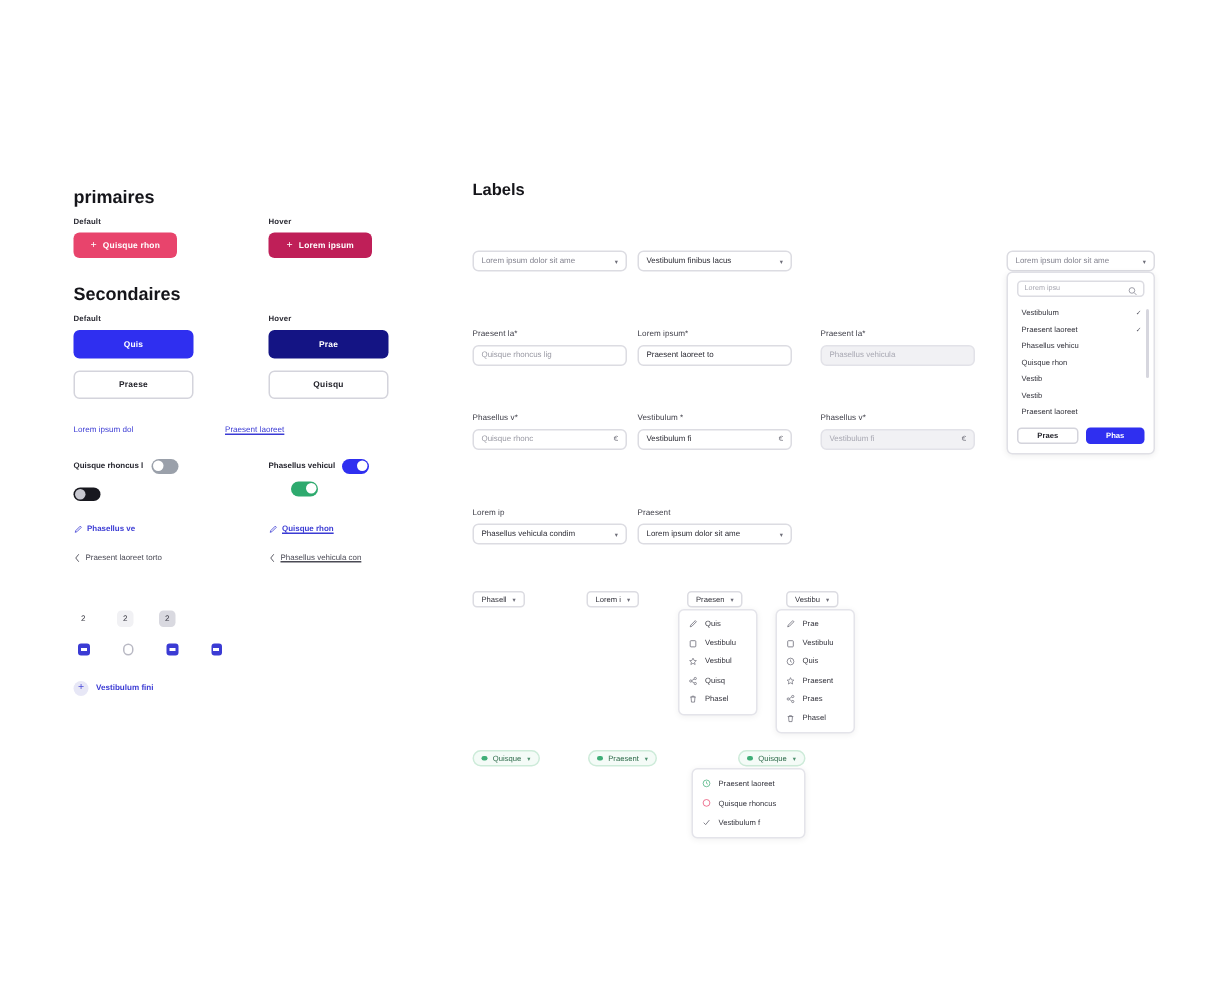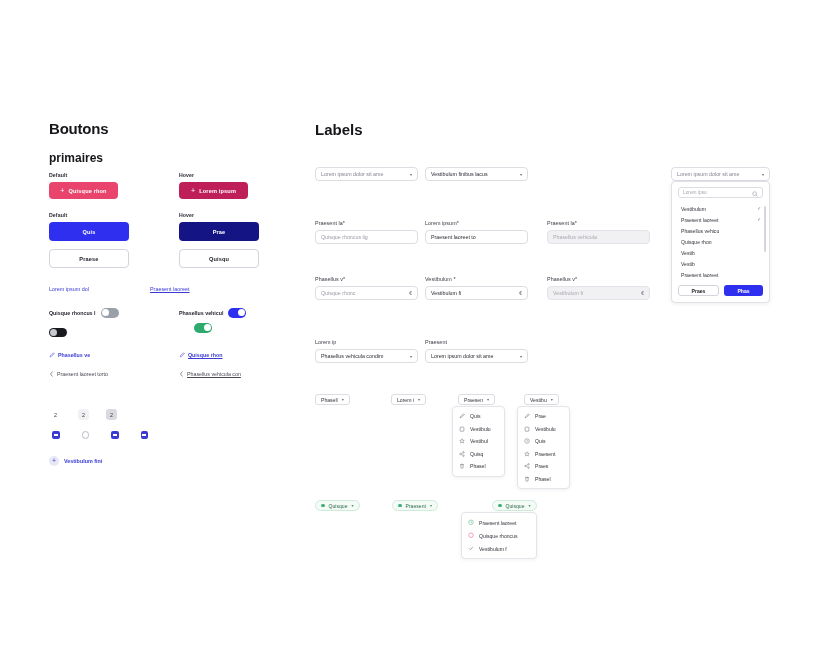--- a/index.html
+++ b/index.html
@@ -91,21 +91,21 @@
 
   .addrow { display: inline-flex; align-items: center; gap: 5px; }
   .addcircle {
     width: 10px; height: 10px; border-radius: 50%; background: #e7e7f6; color: #4a4ad8;
     display: flex; align-items: center; justify-content: center; font-size: 7px; line-height: 1;
   }
   .addtxt { font-size: 5.4px; font-weight: bold; color: #3b3bd4; }
 
   
   #labels { position: absolute; left: 315px; top: 121px; }
-  .lbl-h1 { font-size: 15px; font-weight: bold; color: #15151a; }
+  .lbl-h1 { font-size: 11px; font-weight: bold; color: #15151a; }
 
   .select {
     background: #fff; border: 1px solid #dcdce2; border-radius: 4px;
     height: 14px; display: flex; align-items: center; padding: 0 5px;
     font-size: 5.3px; color: #83838f; position: relative;
   }
   .select .caret { position: absolute; right: 5px; font-size: 4.2px; color: #6d6d78; }
   .select.filled { color: #2b2b34; }
 
   .inp {
@@ -173,40 +173,40 @@
   .menu-green .menu-item { height: 13px; color: #33333c; }
 
   svg { display: block; }
 </style>
 </head>
 <body>
 
 <div class="page">
 
   <div id="boutons">
-    <div class="h1">Boutons</div>
 
     <div class="h2 sec-title" style="margin-top:4px">primaires</div>
 
     <div style="position:relative;height:10px;">
       <div class="micro col-a">Default</div>
       <div class="micro col-b">Hover</div>
     </div>
 
     <div class="btn-row" style="height:30px">
       <button class="btn btn-primary col-a">
         <span class="plus">+</span>
         <span>Quisque rhon</span>
       </button>
       <button class="btn btn-primary-h col-b">
         <span class="plus">+</span>
         <span>Lorem ipsum</span>
       </button>
     </div>
 
+    <div class="h2 sec-title" style="margin-top:4px">Secondaires</div>
 
     <div style="position:relative;height:10px;">
       <div class="micro col-a">Default</div>
       <div class="micro col-b">Hover</div>
     </div>
 
     <div class="btn-row" style="height:27px">
       <button class="btn btn-blue col-a">
         <span>Quis</span>
       </button>

